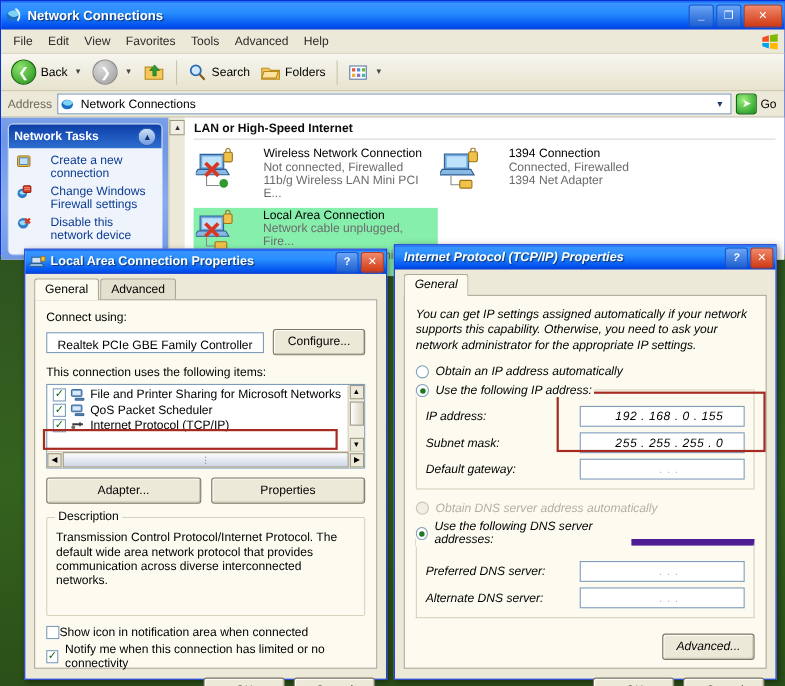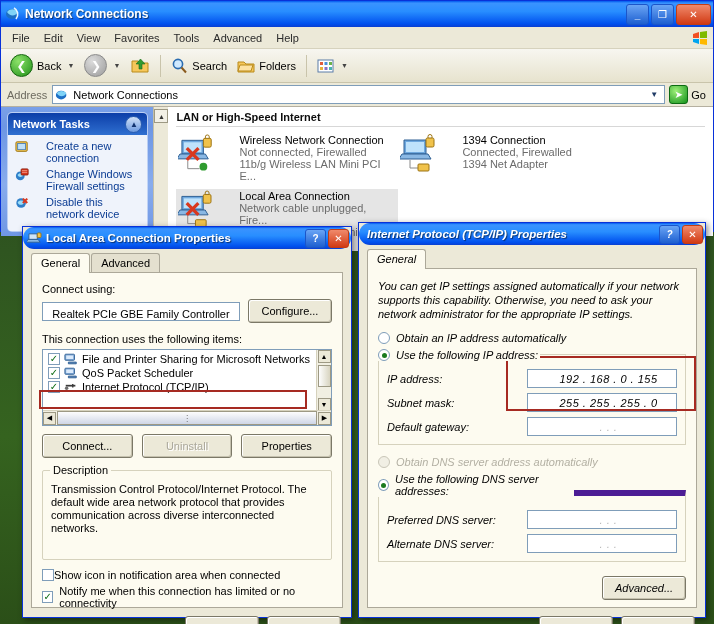--- a/index.html
+++ b/index.html
@@ -66,30 +66,30 @@
   .tico{width:14px;height:14px;flex:0 0 auto;}
   
   #splitbar{width:14px;background:#ece9d8;border-left:1px solid #c3bfa8;display:flex;justify-content:center;padding-top:2px;}
   #splitbar .up{width:12px;height:12px;border:1px solid #9d9984;background:#f2f0e6;font-size:7px;
     display:flex;align-items:center;justify-content:center;color:#333;}
   #list{flex:1 1 auto;background:#fff;padding:4px 0 0 8px;box-sizing:border-box;position:relative;}
   .grp-title{font-weight:bold;font-size:11px;color:#0d0d0d;margin-bottom:3px;}
   .grp-rule{height:1px;background:#d7d7d7;margin:0 8px 6px 0;}
   .conns{display:flex;flex-wrap:wrap;}
   .conn{display:flex;gap:20px;width:218px;margin-bottom:6px;padding:1px 2px;}
-  .conn.sel{background:#e5e5e5;}
+  .conn.sel{background:#86efac;}
   .conn .cinfo{line-height:12px;}
   .conn .cname{font-size:11px;color:#000;}
   .conn .cstat,.conn .cadp{font-size:11px;color:#6b6b6b;}
 
   
   .dlg{position:absolute;background:#ece9d8;border:1px solid #0831d9;box-sizing:border-box;
        box-shadow:2px 2px 6px rgba(0,0,0,.45);}
   .dlg-title{height:22px;background:linear-gradient(180deg,#0058ee 0%,#3a93ff 8%,#288eff 40%,#0050ee 88%,#0a3fd1 100%);
-    display:flex;align-items:center;padding:0 2px 0 4px;border-radius:11px;}
+    display:flex;align-items:center;padding:0 2px 0 4px;}
   .dlg-title .dt{color:#fff;font-weight:bold;font-size:11.5px;text-shadow:1px 1px 1px rgba(0,0,0,.55);flex:1 1 auto;}
   .qb{width:19px;height:17px;border-radius:3px;border:1px solid #1b55c9;color:#fff;font-size:10px;font-weight:bold;
       display:flex;align-items:center;justify-content:center;background:linear-gradient(180deg,#6aa5f5,#1d5fd0);}
   .xb{width:19px;height:17px;border-radius:3px;border:1px solid #c33c14;color:#fff;font-size:10px;font-weight:bold;
       display:flex;align-items:center;justify-content:center;background:linear-gradient(180deg,#f08a6c,#d13a14);margin-left:2px;}
   .tabstrip{display:flex;padding:4px 0 0 8px;gap:1px;}
   .tab{padding:3px 9px 3px 9px;font-size:11px;background:#ece9d8;border:1px solid #a9a徳;}
   .tab{border:1px solid #aca899;border-bottom:none;border-radius:3px 3px 0 0;background:#e4e0cf;}
   .tab.active{background:#fdfbf0;position:relative;z-index:2;padding-bottom:4px;}
   .tabpage{background:#fdfbf0;border:1px solid #aca899;margin:0 8px 0 8px;padding:10px 10px 8px 10px;
@@ -406,22 +406,21 @@
       </div>
       <div class="hscroll">
         <div class="sarrow">◀</div>
         <div class="hthumb">⋮</div>
         <div class="sarrow">▶</div>
       </div>
       <div class="red-hl" style="left:-4px;top:40px;width:268px;height:19px"></div>
     </div>
 
     <div style="display:flex;gap:9px;margin:8px 0 12px 0">
-      <div class="btn" style="flex:1 1 0">Connect...</div>
-      <div class="btn dis" style="flex:1 1 0">Uninstall</div>
+      <div class="btn" style="flex:1 1 0">Adapter...</div>
       <div class="btn" style="flex:1 1 0">Properties</div>
     </div>
 
     <div class="desc" style="height:68px">
       <span class="legend">Description</span>
       <div style="font-size:11px;line-height:13px">Transmission Control Protocol/Internet Protocol. The default wide area network protocol that provides communication across diverse interconnected networks.</div>
     </div>
 
     <div style="display:flex;align-items:flex-start;gap:0;margin-top:9px">
       <span class="cb"></span>

